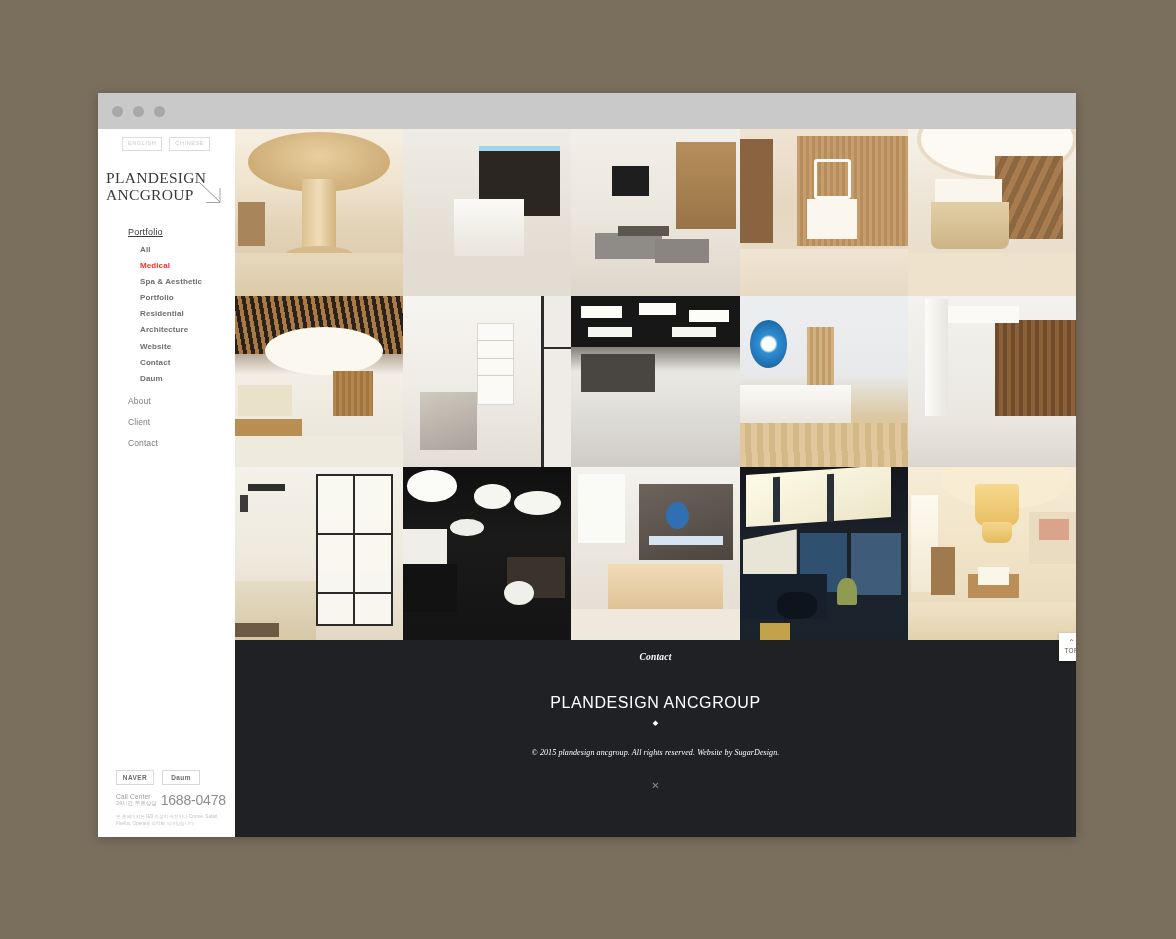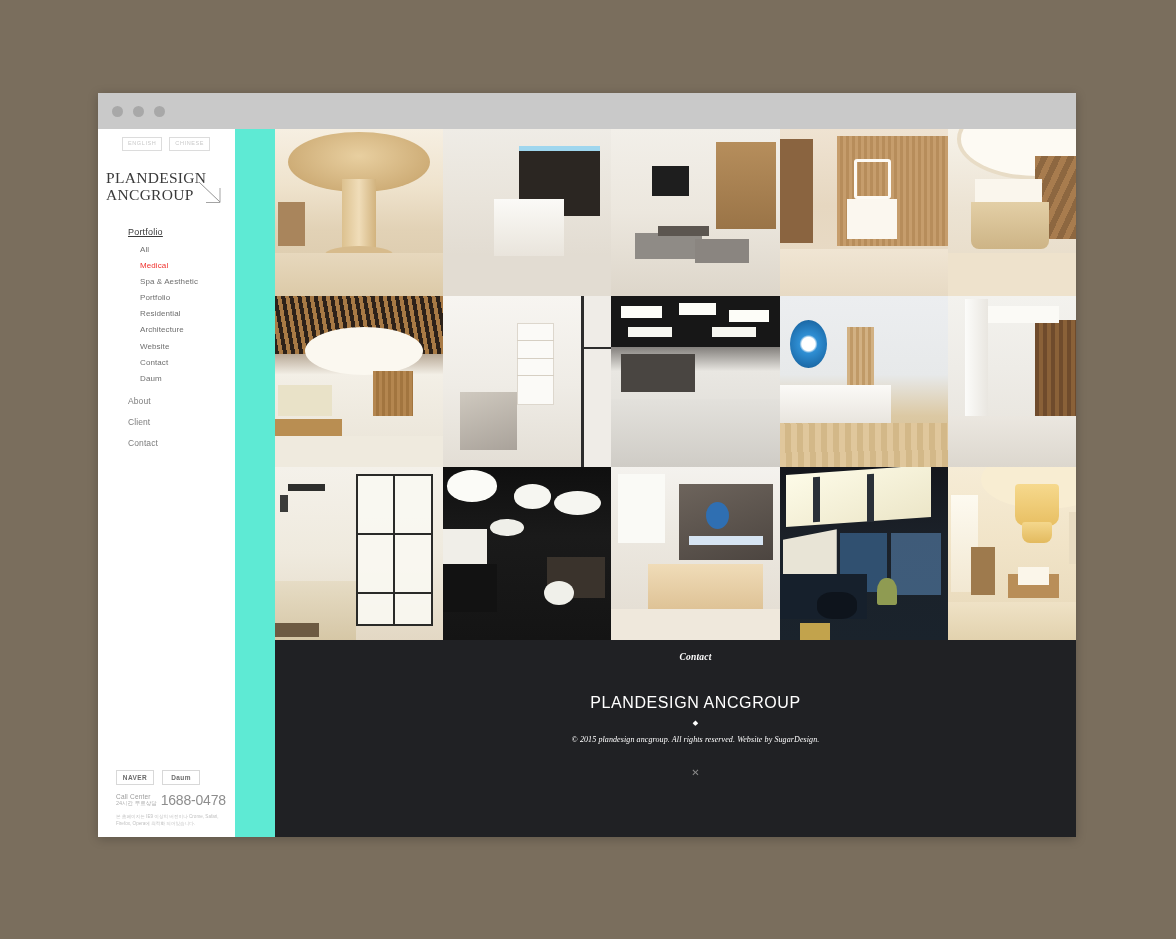--- a/index.html
+++ b/index.html
@@ -33,23 +33,22 @@
     gap: 10px;
   }
   .dot {
     width: 11px; height: 11px; border-radius: 50%;
     background: #a8a8a8;
   }
 
   #viewport {
     position: relative;
     height: 708px;
-    background: #5eead4;
+    background: #fde047;
     display: flex;
-    gap: 40px;
   }
 
   
   #sidebar {
     width: 137px;
     flex: 0 0 137px;
     background: #ffffff;
     position: relative;
   }
   #lang-row {
@@ -94,20 +93,21 @@
     color: #3a3a3a;
     text-decoration: underline;
     margin-bottom: 8px;
     letter-spacing: 0.2px;
   }
   .nav-sub {
     font-size: 8px;
     color: #6f6f6f;
     margin: 0 0 7.2px 12px;
     letter-spacing: 0.1px;
+    font-weight: bold;
   }
   .nav-sub.active { color: #f0322e; }
   .nav-main {
     font-size: 8.5px;
     color: #7d7d7d;
     margin: 0 0 11px 0;
     letter-spacing: 0.1px;
   }
   #nav-top-gap { height: 6px; }
 
@@ -189,21 +189,21 @@
     margin-top: 9px;
     letter-spacing: 0.2px;
   }
   #footer-diamond {
     font-size: 7px; margin-top: 7px; color: #ffffff;
   }
   #footer-copy {
     font-family: "Liberation Serif", serif;
     font-style: italic;
     font-size: 8px;
-    margin-top: 8px;
+    margin-top: 21px;
     letter-spacing: 0.1px;
   }
   #footer-close {
     margin-top: 23px;
     font-size: 10px;
     color: #8a8a8a;
   }
 
   
   #top-button {

